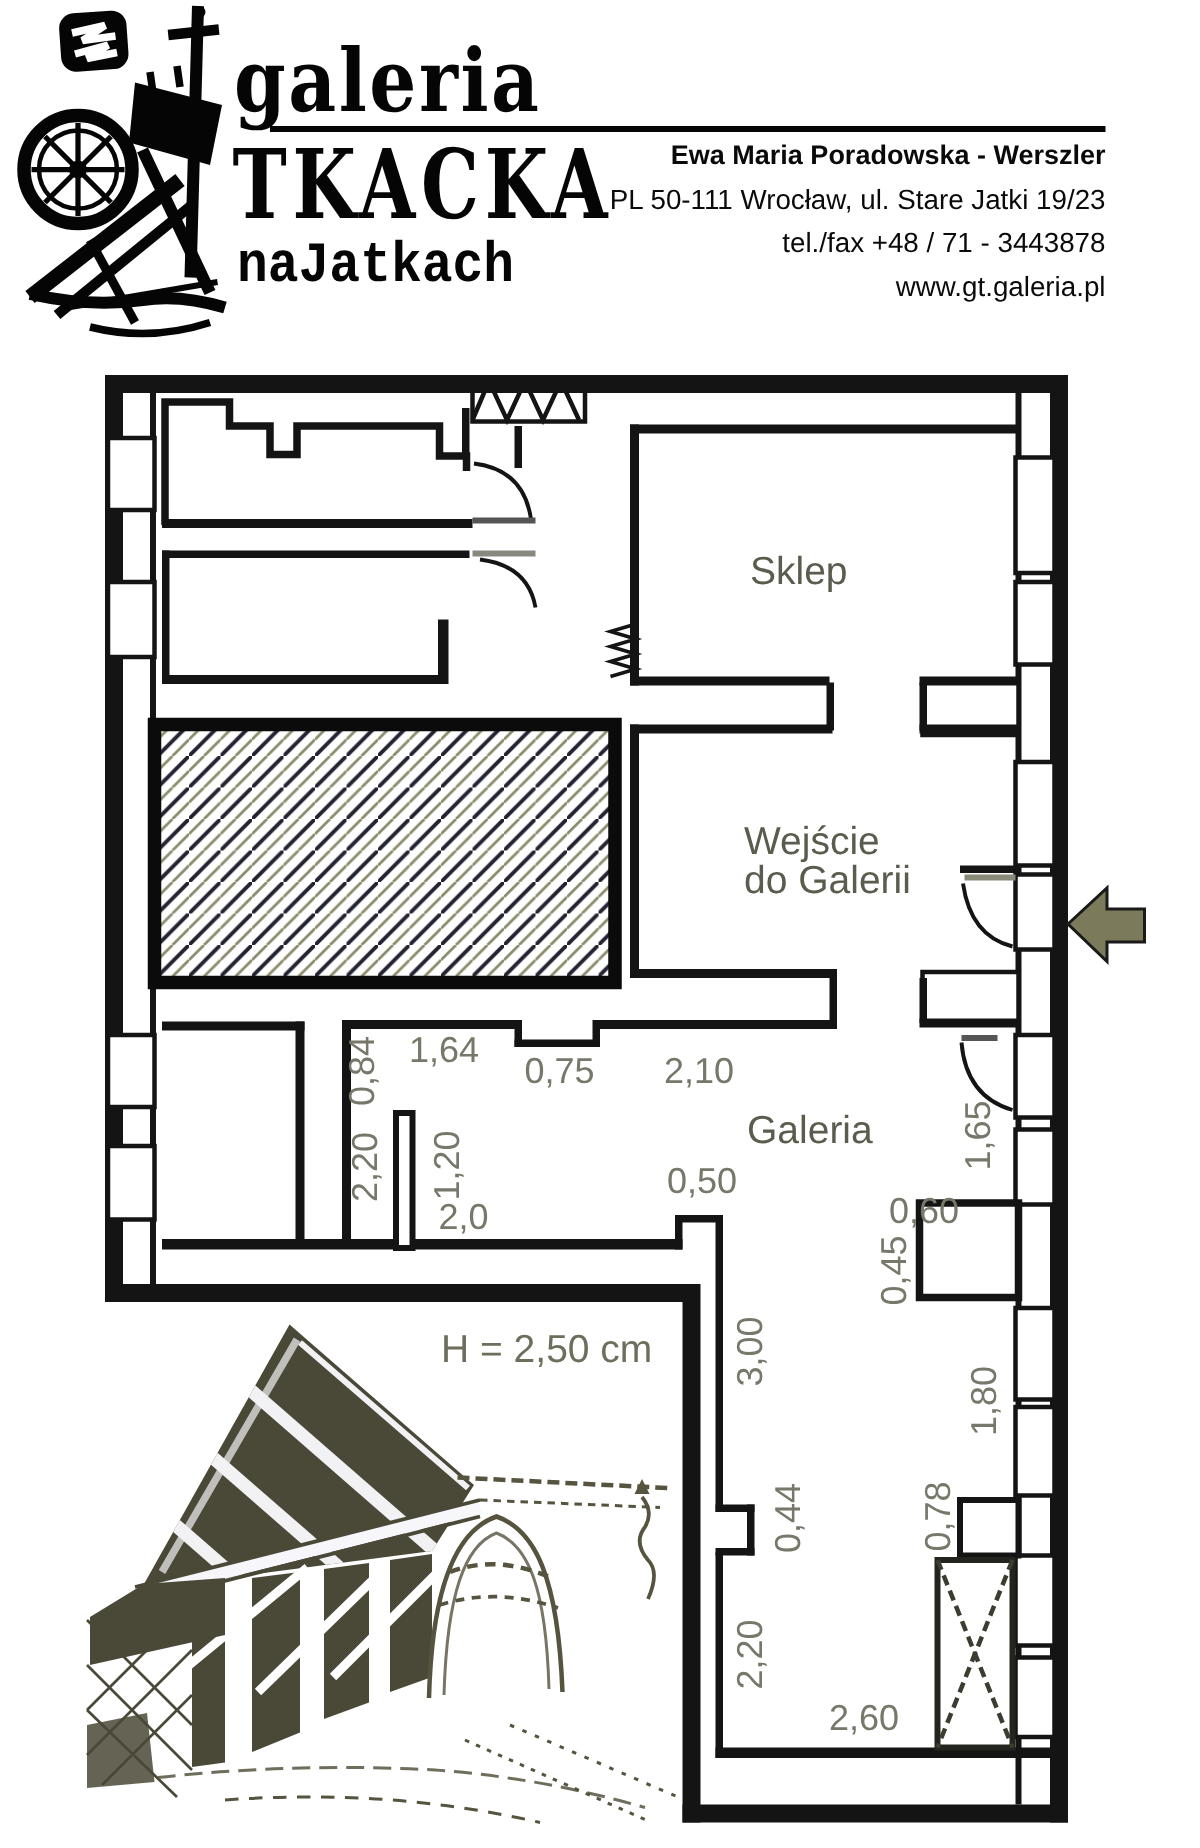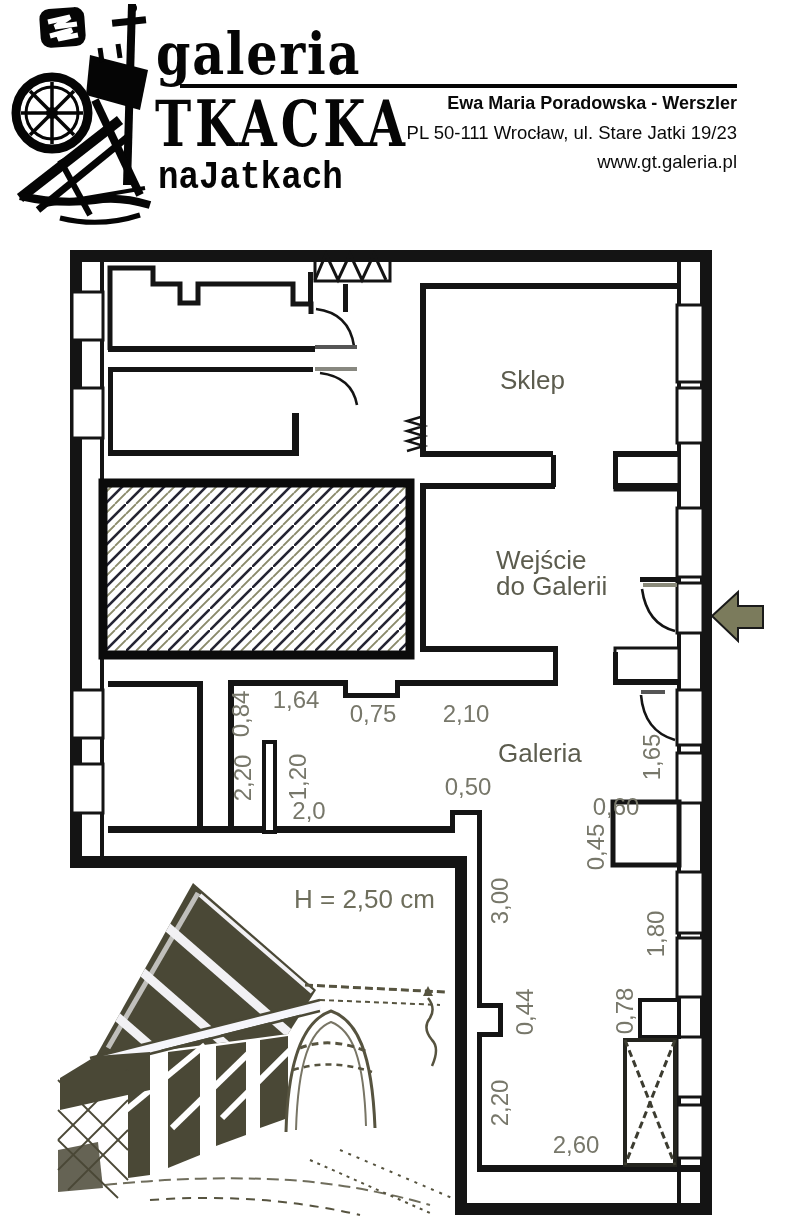--- a/index.html
+++ b/index.html
@@ -272,16 +272,17 @@
   </svg>
 
   <div class="brand brand1">galeria</div>
   <div class="rule"></div>
   <div class="brand brand2">TKACKA</div>
   <div class="brand brand3">naJatkach</div>
 
   <div class="contact">
     <div class="name">Ewa Maria Poradowska - Werszler</div>
     <div class="row">PL 50-111 Wrocław, ul. Stare Jatki 19/23</div>
+    <div class="row">tel./fax +48 / 71 - 3443878</div>
     <div class="row">www.gt.galeria.pl</div>
   </div>
 
 </div>
 
 </body></html>

